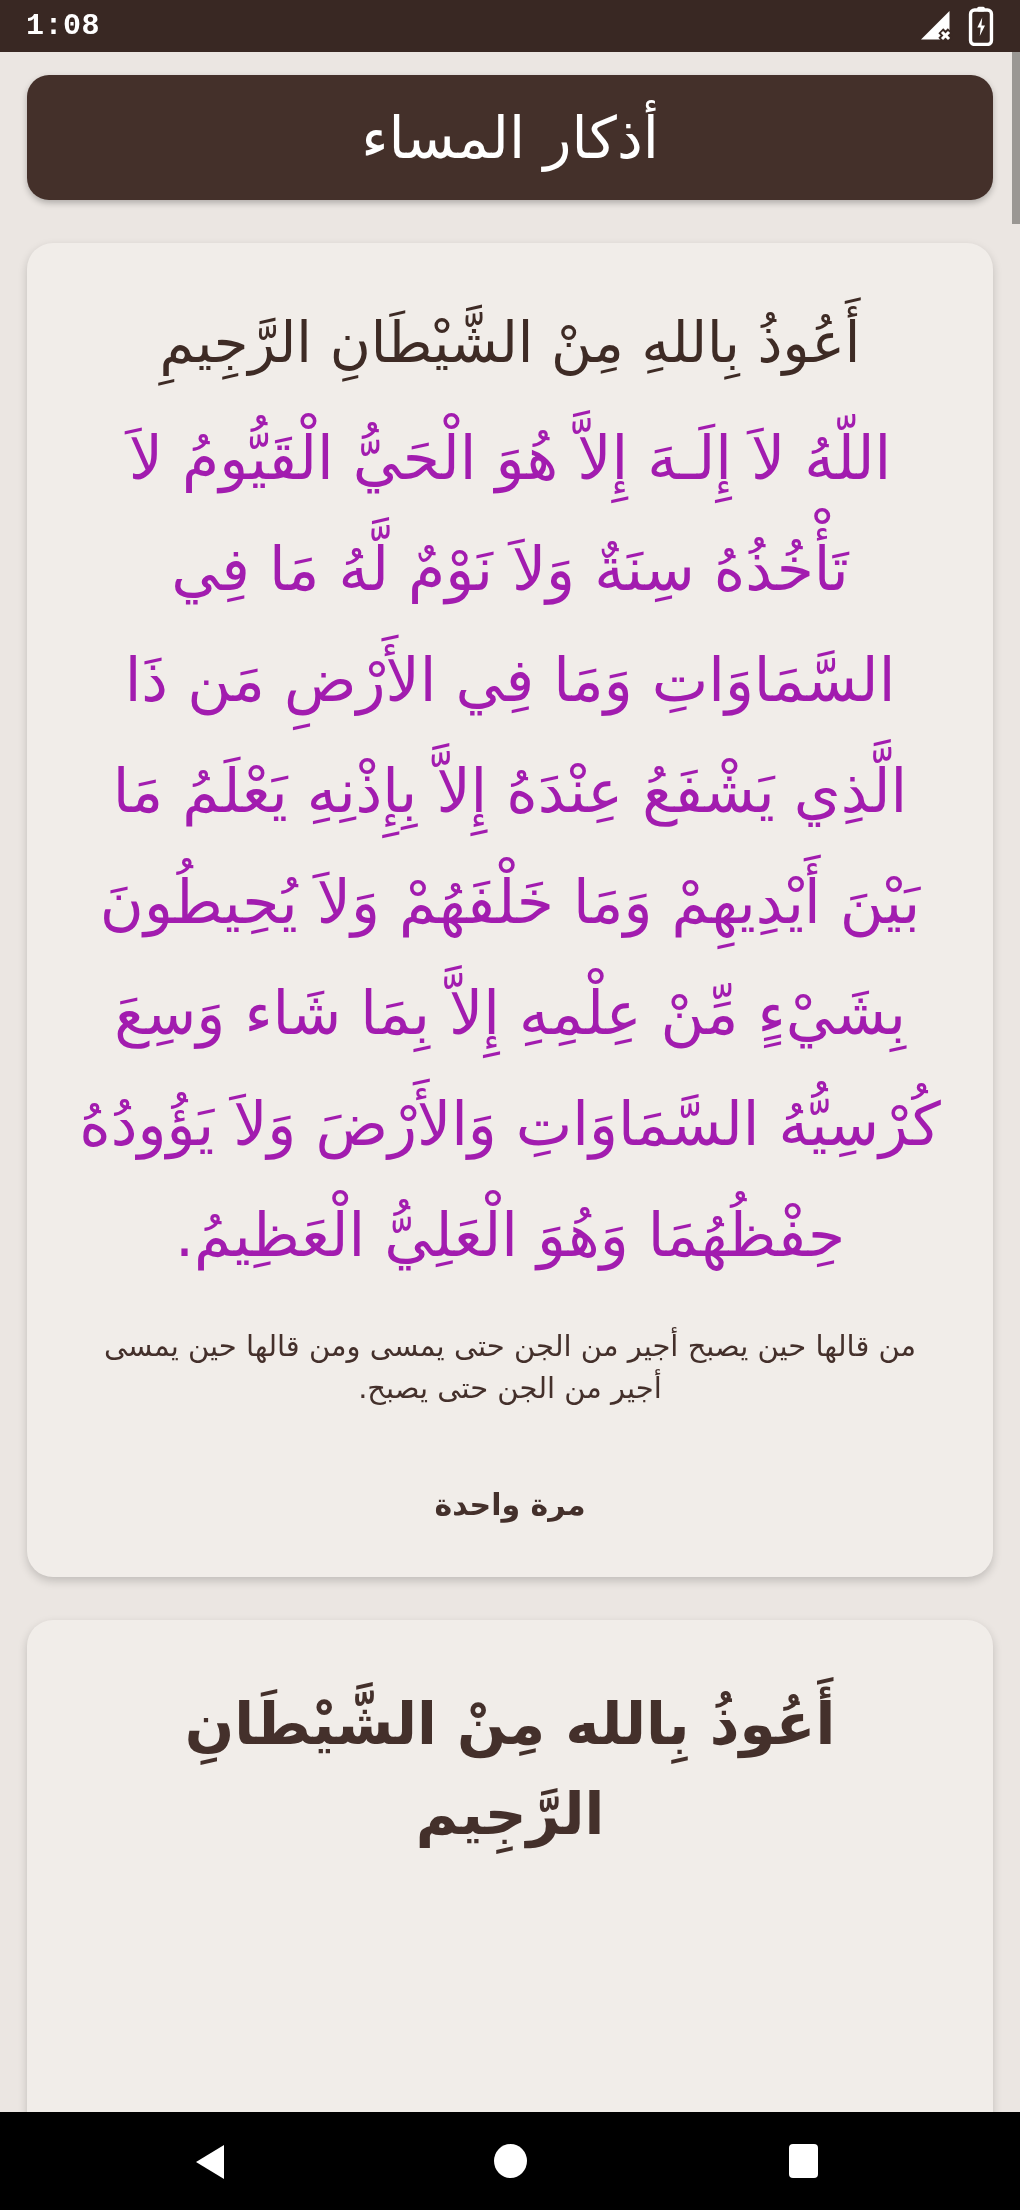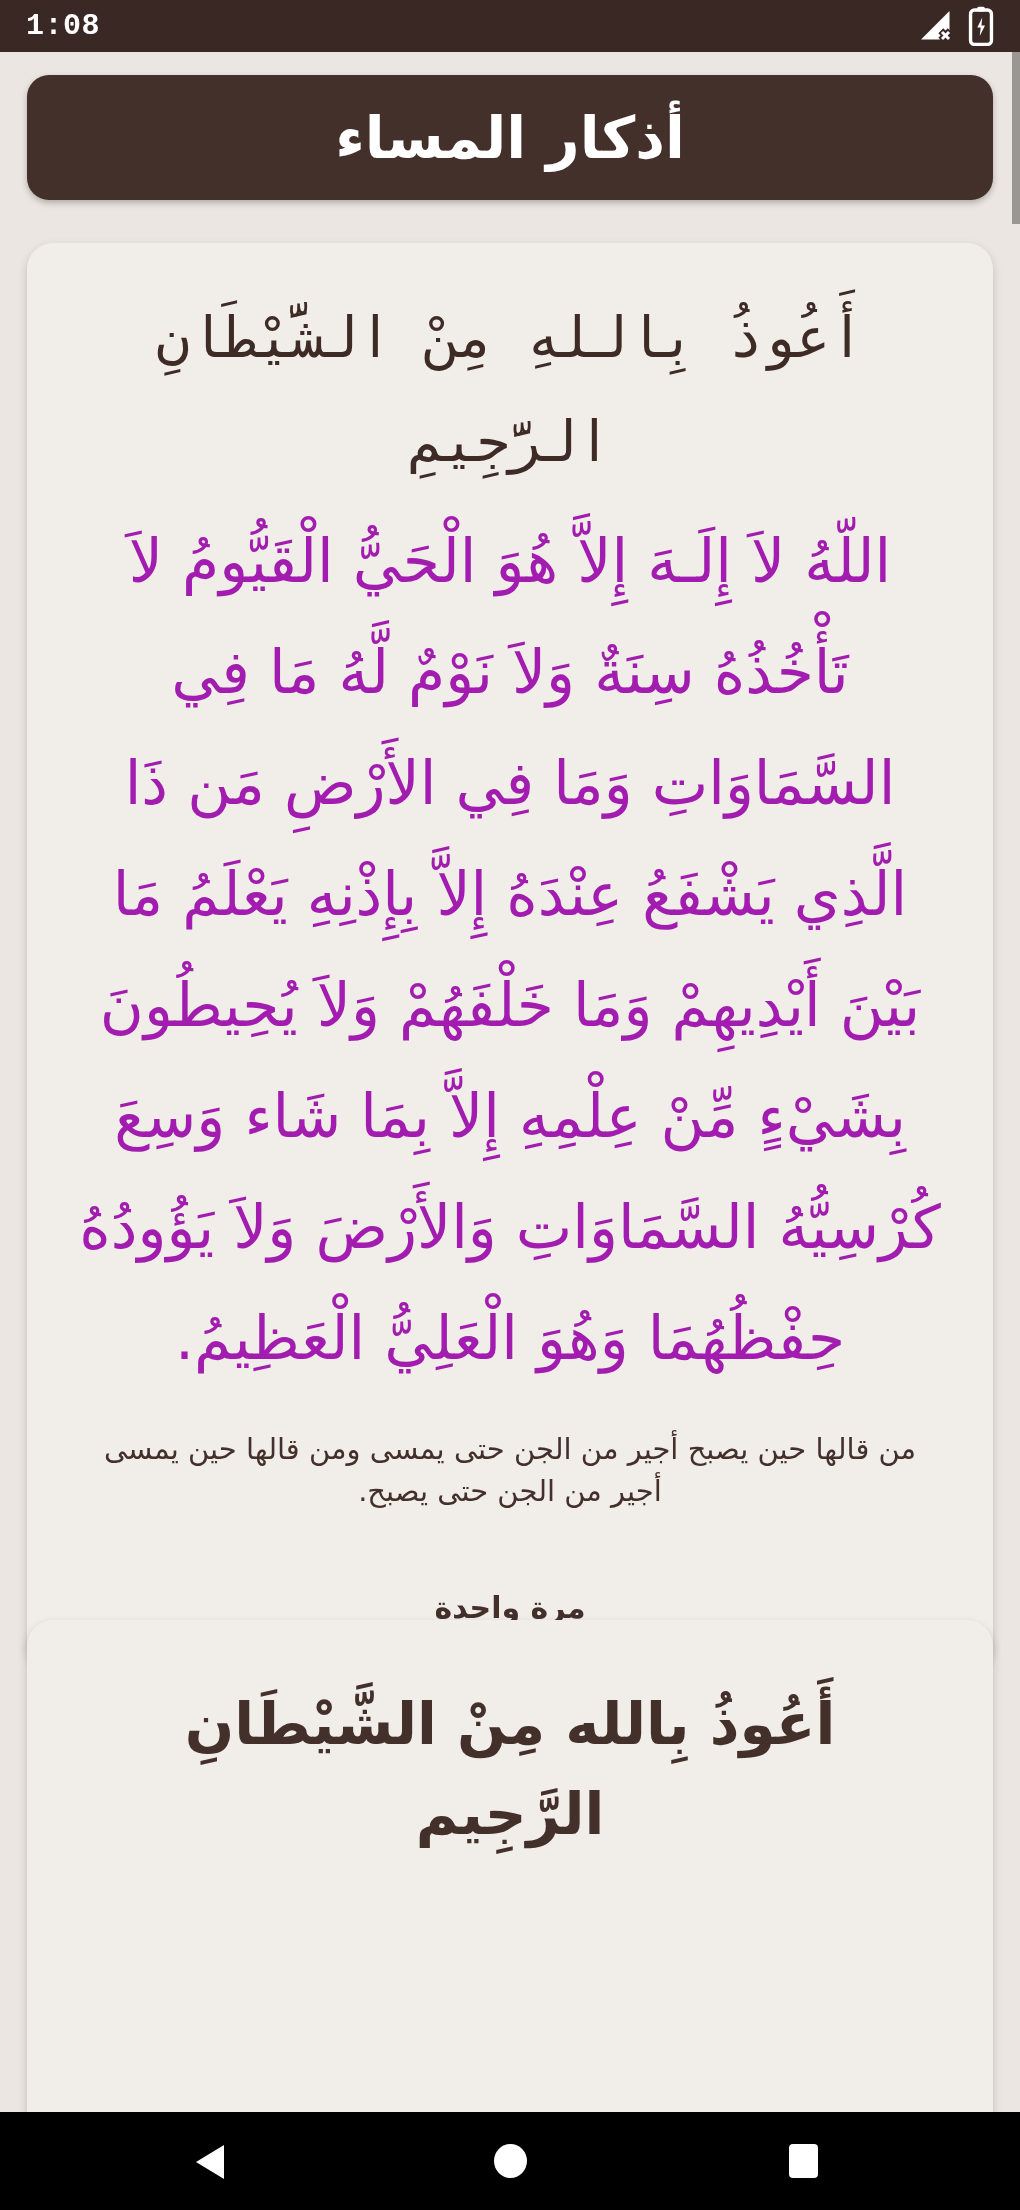--- a/index.html
+++ b/index.html
@@ -30,21 +30,21 @@
   
   .header-pill {
     position: absolute; top: 75px; left: 27px; width: 966px; height: 125px;
     background: #44302A;
     border-radius: 22px;
     display: flex; align-items: center; justify-content: center;
     box-shadow: 0 3px 6px rgba(0,0,0,0.25);
     z-index: 5;
   }
   .header-title {
-    color: #FFFFFF; font-size: 58px; font-weight: bold;
+    color: #FFFFFF; font-size: 58px; font-weight: normal;
     direction: rtl;
   }
 
   
   .scrollbar-thumb {
     position: absolute; top: 52px; right: 0; width: 8px; height: 172px;
     background: #9A9793;
     z-index: 40;
   }
 
@@ -58,21 +58,20 @@
     text-align: center;
     padding: 48px 42px 44px;
   }
   .card-1 { top: 243px; min-height: 1334px; }
   .card-2 { top: 1620px; height: 900px; }
 
   .taawwudh-calligraphy {
     color: #3E2B25;
     font-size: 56px;
     line-height: 1.85;
-    font-family: Liberation Mono, monospace;
   }
   .verse-text {
     color: #a21caf;
     font-size: 60px;
     line-height: 1.85;
     margin-top: 8px;
   }
   .benefit-note {
     color: #44302B;
     font-size: 29px;

